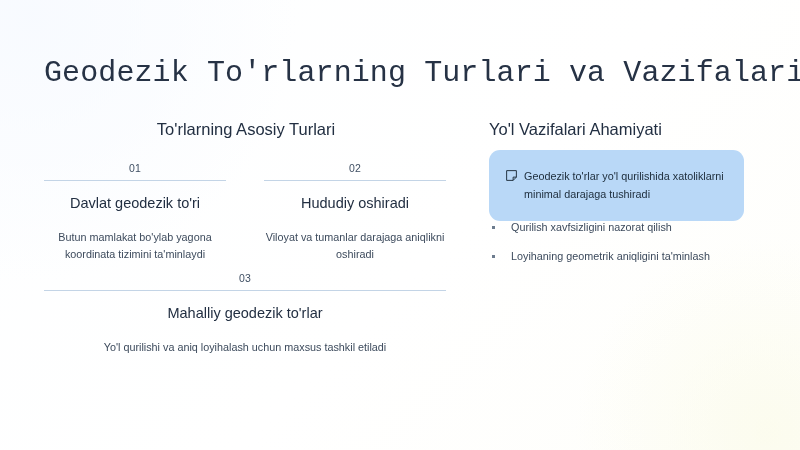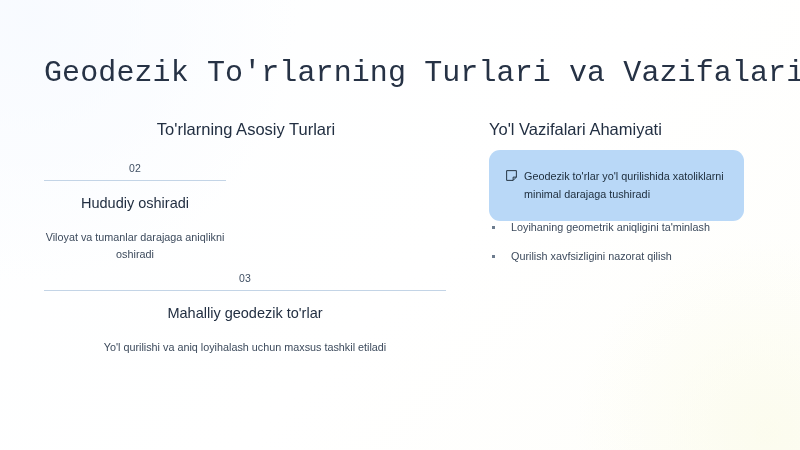--- a/index.html
+++ b/index.html
@@ -173,20 +173,26 @@
   <div class="slide-title">Geodezik To'rlarning Turlari va Vazifalari</div>
 
   <div class="columns">
 
     <div class="col-left">
 
       <div class="section-heading">To'rlarning Asosiy Turlari</div>
 
       <div class="cards-row">
 
+        <div class="card">
+          <div class="card-num">01</div>
+          <div class="card-rule"></div>
+          <div class="card-title">Davlat geodezik to'ri</div>
+          <div class="card-body">Butun mamlakat bo'ylab yagona koordinata tizimini ta'minlaydi</div>
+        </div>
 
         <div class="card">
           <div class="card-num">02</div>
           <div class="card-rule"></div>
           <div class="card-title">Hududiy oshiradi</div>
           <div class="card-body">Viloyat va tumanlar darajaga aniqlikni oshiradi</div>
         </div>
 
       </div>
 
@@ -209,25 +215,25 @@
         <li>
           <span class="bullet-dot"></span>
           <span>Trassa yo'nalishini aniq belgilash</span>
         </li>
         <li>
           <span class="bullet-dot"></span>
           <span>Balandlik va koordinatalarni aniqlash</span>
         </li>
         <li>
           <span class="bullet-dot"></span>
+          <span>Qurilish xavfsizligini nazorat qilish</span>
+        </li>
+        <li>
+          <span class="bullet-dot"></span>
           <span>Loyihaning geometrik aniqligini ta'minlash</span>
-        </li>
-        <li>
-          <span class="bullet-dot"></span>
-          <span>Qurilish xavfsizligini nazorat qilish</span>
         </li>
       </ul>
 
     </div>
 
   </div>
 
   <div class="callout">
     <span class="callout-icon">
       <svg width="13" height="13" viewBox="0 0 16 16" aria-hidden="true">

